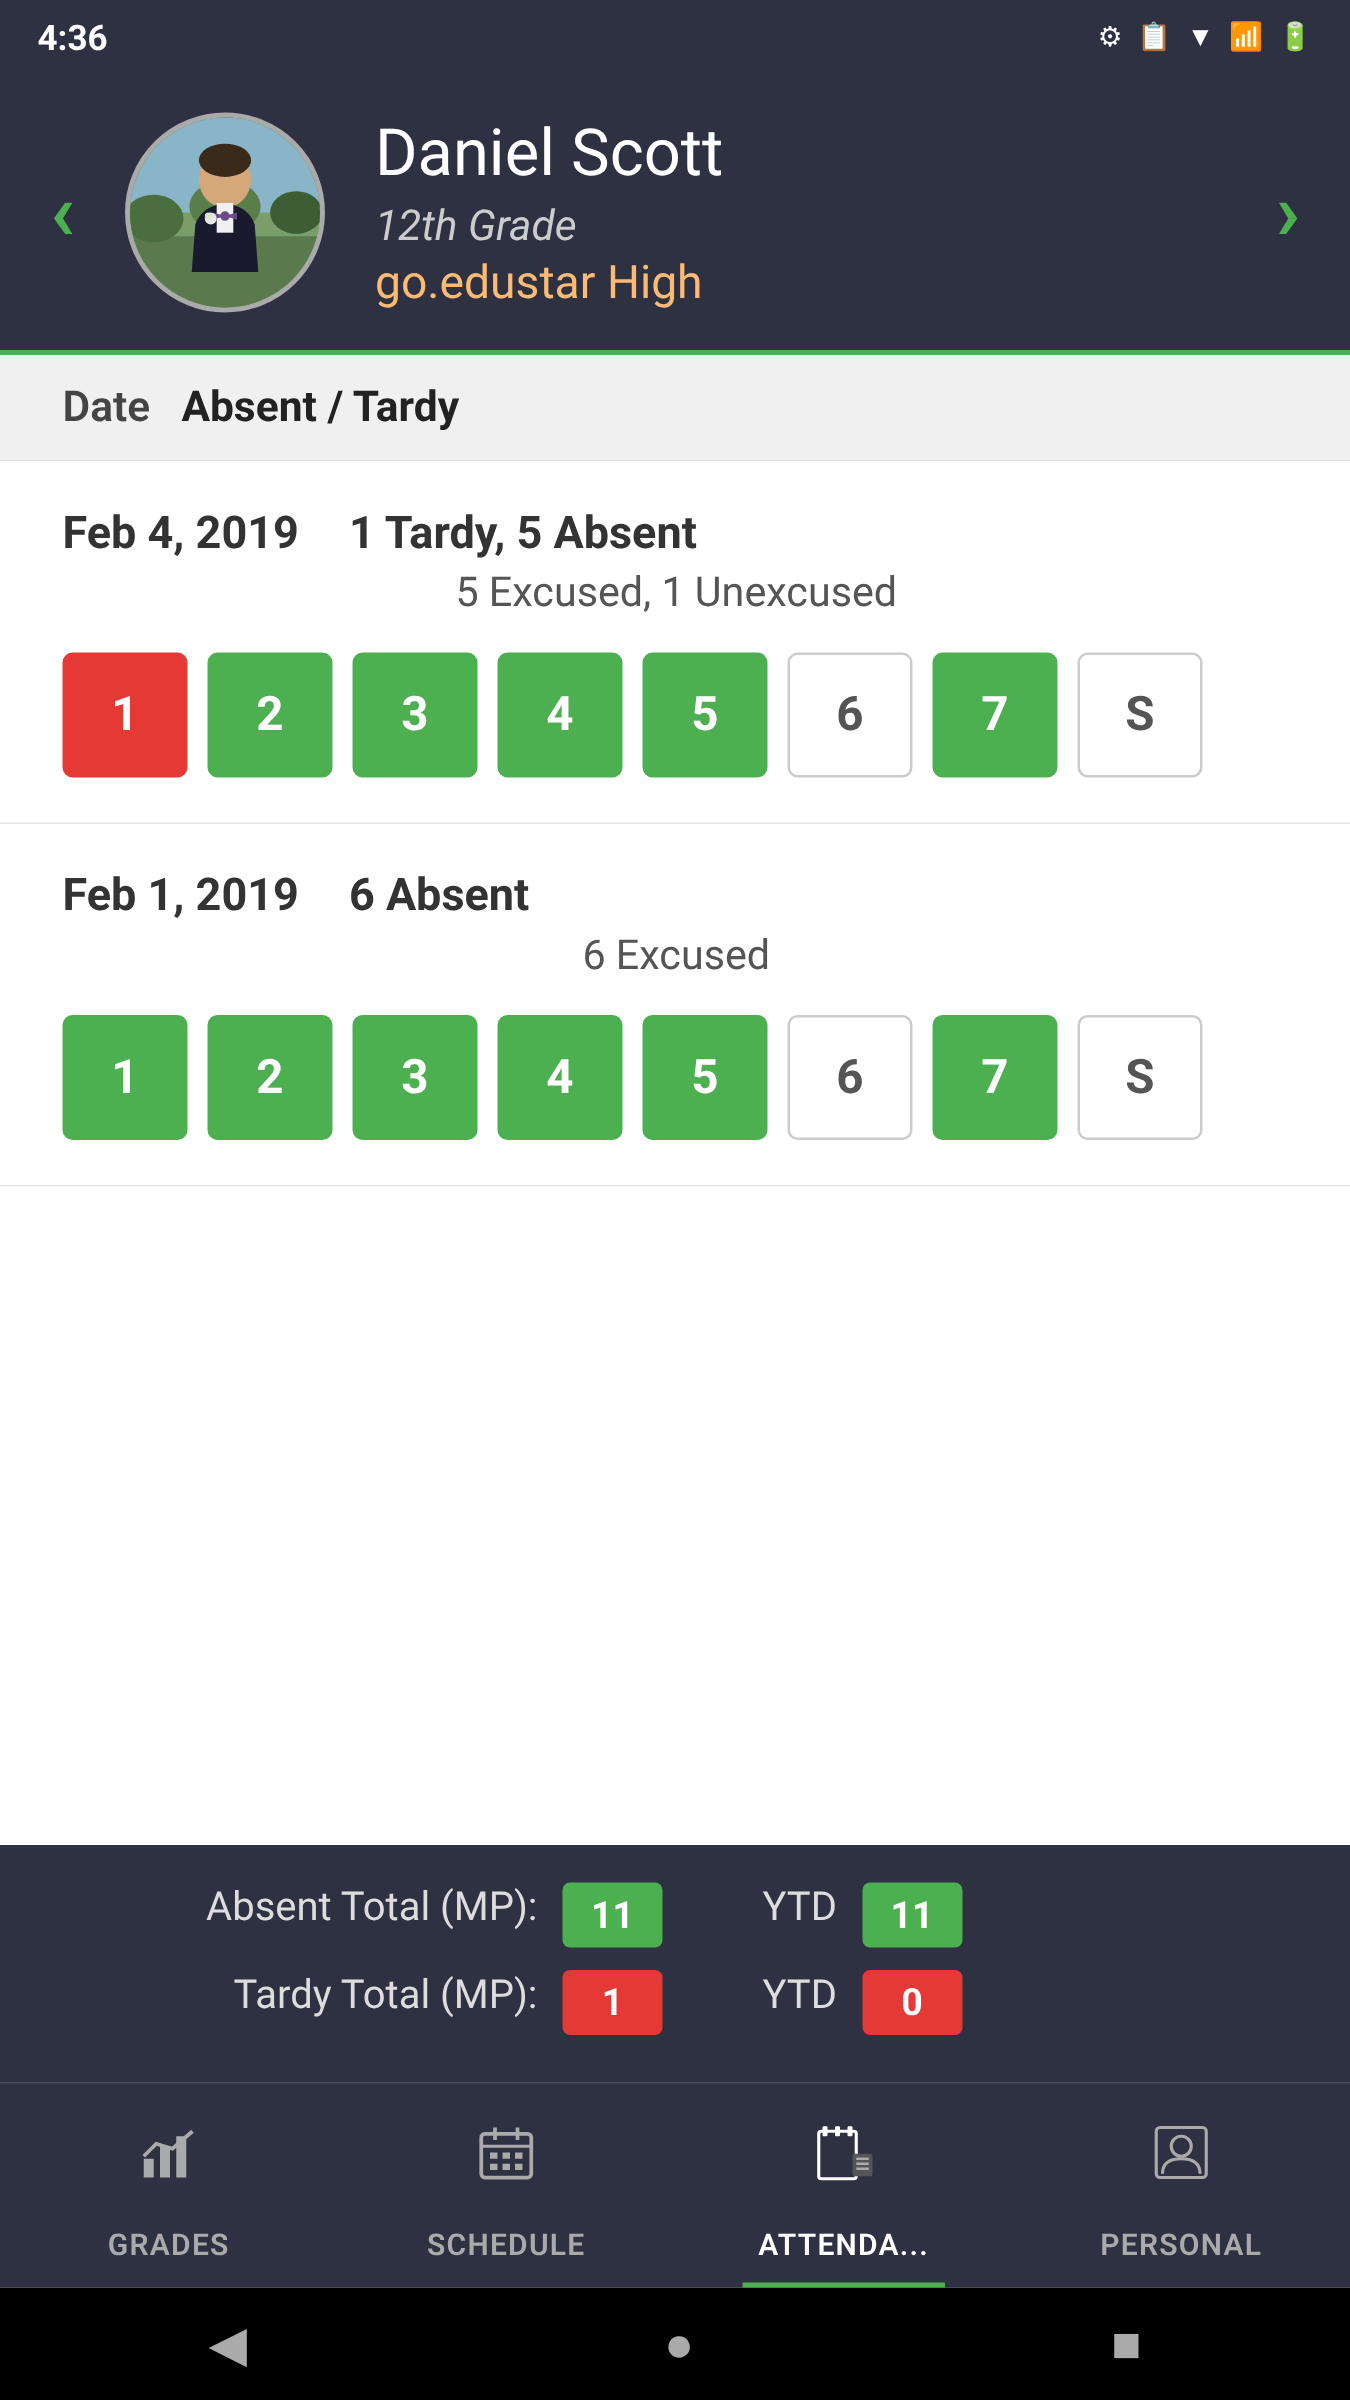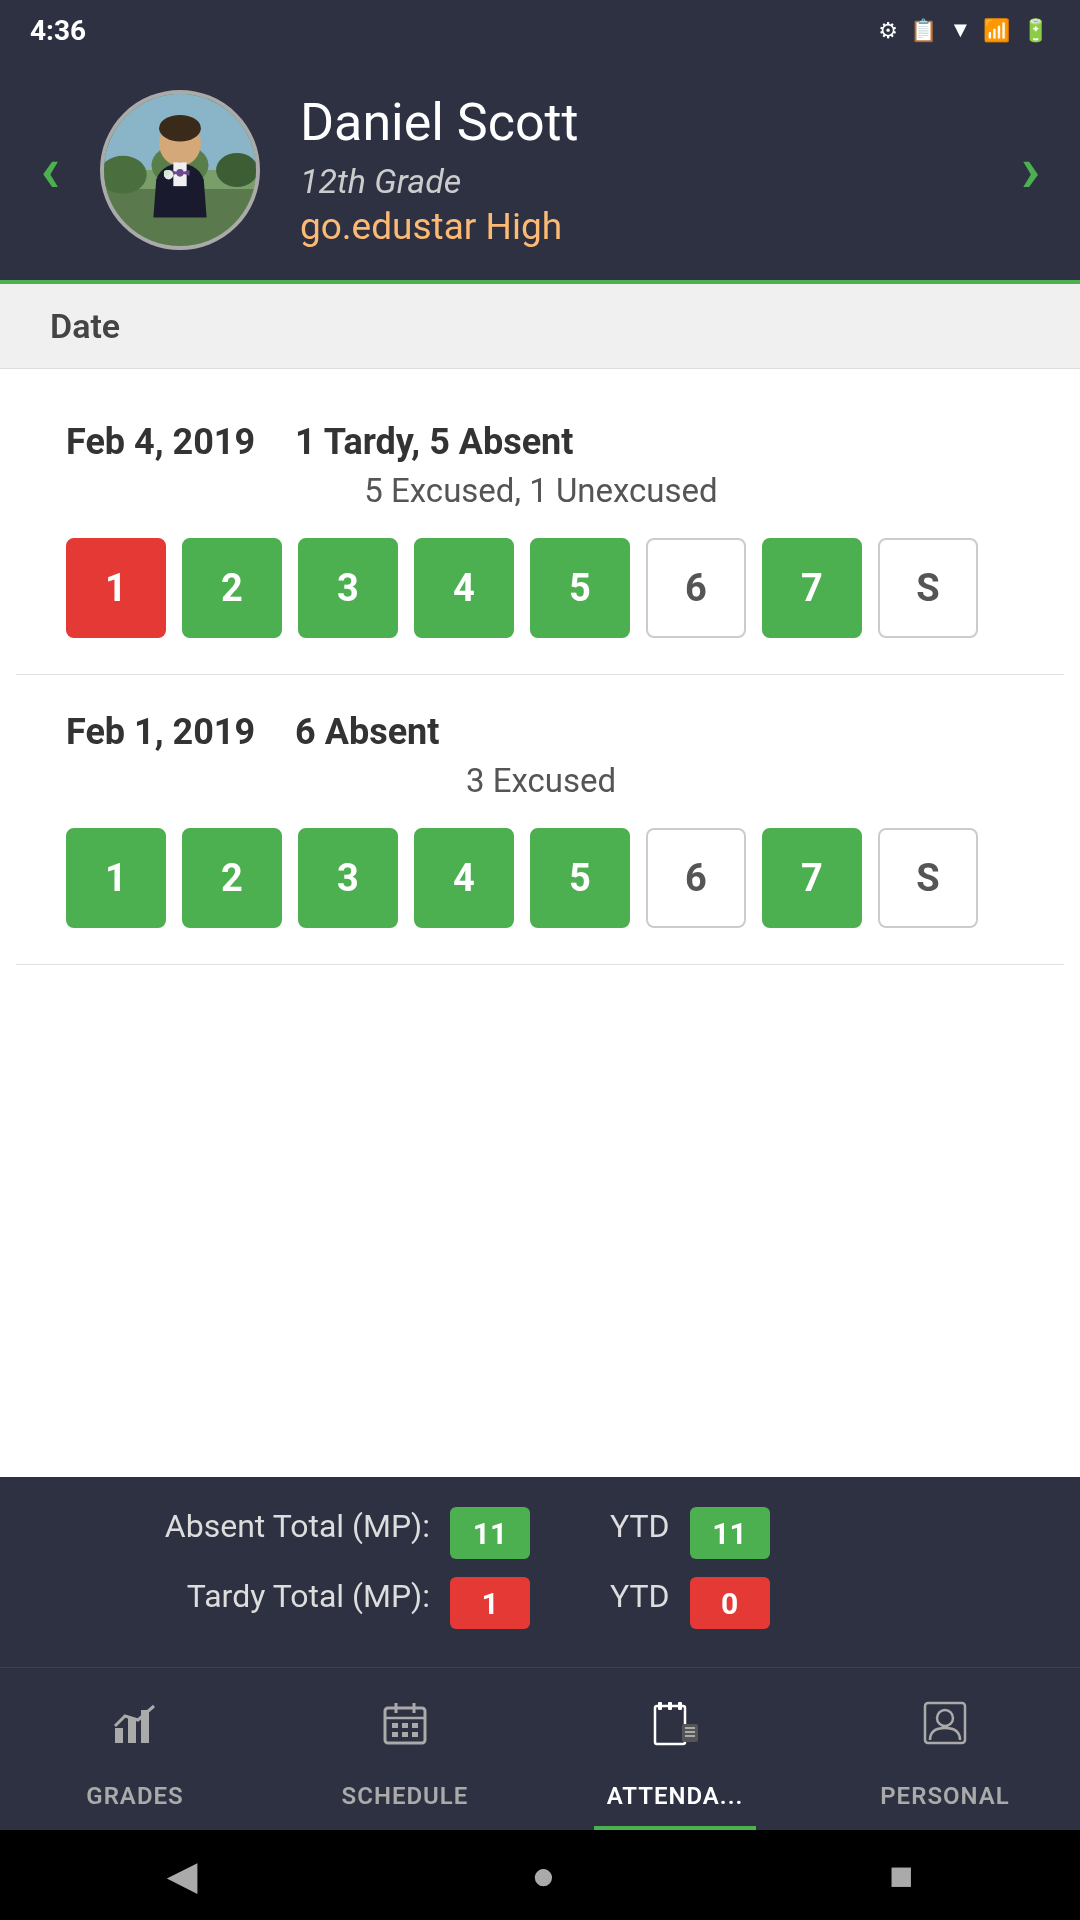--- a/index.html
+++ b/index.html
@@ -102,21 +102,21 @@
     }
     .col-header.active {
       font-weight: 700;
       color: #222;
     }
 
     
     .content {
       flex: 1;
       background: #ffffff;
-      padding: 16px;
+      padding: 0;
     }
 
     
     .attendance-record {
       padding: 36px 50px;
       border-bottom: 1px solid #e0e0e0;
     }
     .record-header {
       display: flex;
       align-items: baseline;
@@ -322,20 +322,21 @@
   <div class="student-info">
     <div class="student-name">Daniel Scott</div>
     <div class="student-grade">12th Grade</div>
     <div class="student-school">go.edustar High</div>
   </div>
   <span class="nav-arrow">›</span>
 </div>
 
 <div class="column-headers">
   <span class="col-header">Date</span>
+  <span class="col-header active">Absent / Tardy</span>
 </div>
 
 <div class="content">
   <div id="attendance-records">
       <div class="attendance-record">
         <div class="record-header">
           <span class="record-date">Feb 4, 2019</span>
           <span class="record-summary">1 Tardy, 5 Absent</span>
         </div>
         <div class="record-detail">5 Excused, 1 Unexcused</div>
@@ -348,21 +349,21 @@
           <div class="period-tile tile-empty">6</div>
           <div class="period-tile tile-green">7</div>
           <div class="period-tile tile-empty">S</div>
         </div>
       </div>
       <div class="attendance-record">
         <div class="record-header">
           <span class="record-date">Feb 1, 2019</span>
           <span class="record-summary">6 Absent</span>
         </div>
-        <div class="record-detail">3 Excused</div>
+        <div class="record-detail">6 Excused</div>
         <div class="period-tiles">
           <div class="period-tile tile-green">1</div>
           <div class="period-tile tile-green">2</div>
           <div class="period-tile tile-green">3</div>
           <div class="period-tile tile-green">4</div>
           <div class="period-tile tile-green">5</div>
           <div class="period-tile tile-empty">6</div>
           <div class="period-tile tile-green">7</div>
           <div class="period-tile tile-empty">S</div>
         </div>

